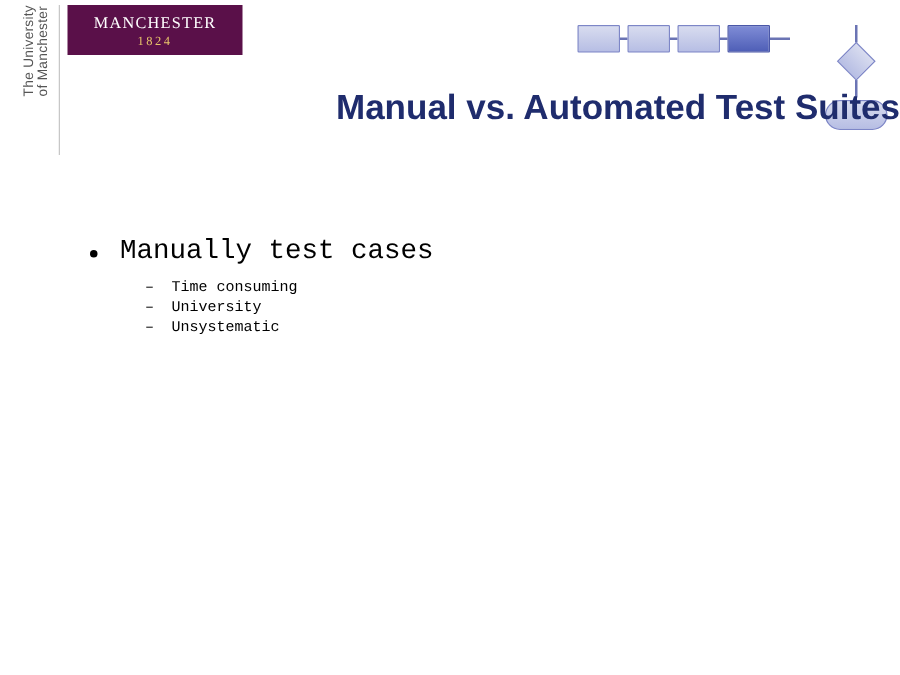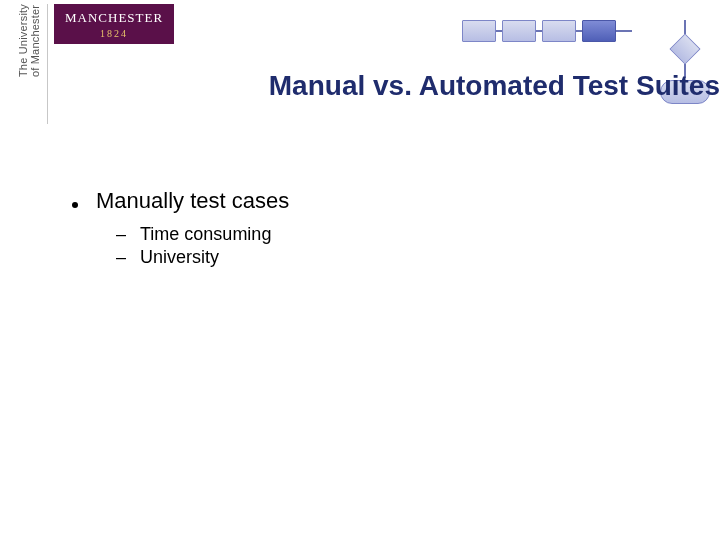--- a/index.html
+++ b/index.html
@@ -19,21 +19,21 @@
     transform:rotate(180deg);
     font-size:11px;
     line-height:1.05;
     color:#555;
     padding-top:4px;
     padding-right:4px;
     letter-spacing:0.2px;
   }
   .logo-sep{width:1px;height:120px;background:#c7c7c7;margin:0 6px}
   .logo-badge{
-    width:120px;height:40px;
+    width:140px;height:40px;
     background:#5a1049;
     color:#fff;
     display:flex;flex-direction:column;
     align-items:center;justify-content:center;
     font-family:"Times New Roman",serif;
     letter-spacing:1px;
   }
   .logo-badge .l1{font-size:13px}
   .logo-badge .l2{font-size:10px;color:#e7c36a;letter-spacing:2px;margin-top:2px}
 
@@ -75,31 +75,32 @@
     text-align:right;
     font-size:28px;
     font-weight:bold;
     color:#1f2c6d;
   }
 
   
   .content{
     position:absolute;left:72px;top:188px;right:40px;
     font-size:22px;
+    font-family:Liberation Mono, monospace;
   }
   ul.outer{list-style:none;padding:0;margin:0}
   ul.outer>li{margin-bottom:34px}
   ul.outer>li>.b1{
     display:flex;align-items:baseline
   }
   ul.outer>li .dot{
     width:6px;height:6px;border-radius:50%;background:#000;
     margin-right:18px;margin-top:10px;flex-shrink:0
   }
-  ul.inner{list-style:none;padding:0;margin:10px 0 0 44px;font-size:18px}
+  ul.inner{list-style:none;padding:0;margin:10px 0 0 44px;font-size:12px}
   ul.inner>li{margin:2px 0}
   ul.inner>li::before{content:"–";margin-right:14px}
 </style>
 </head>
 <body>
 
 <div class="logo-wrap">
   <div class="logo-vtext">
     <span>The University</span><br>
     <span>of Manchester</span>
@@ -137,16 +138,17 @@
 <div class="content">
   <ul class="outer">
     <li>
       <div class="b1">
         <span class="dot"></span>
         <span>Manually test cases</span>
       </div>
       <ul class="inner">
         <li>Time consuming</li>
         <li>University</li>
+        <li>Unsystematic</li>
       </ul>
     </li>
   </ul>
 </div>
 
 </body></html>

